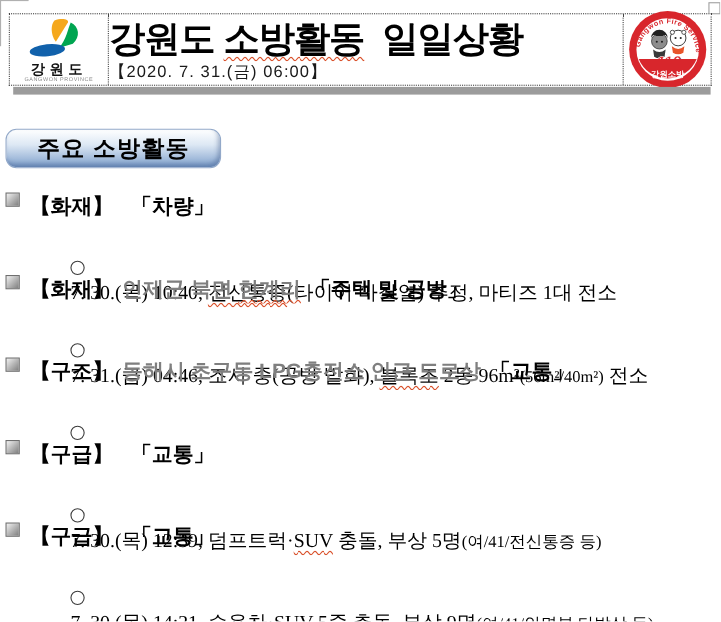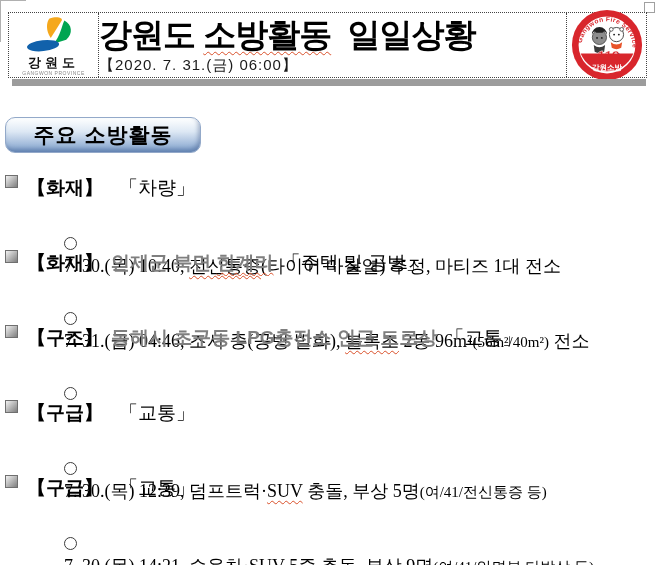--- a/index.html
+++ b/index.html
@@ -51,21 +51,21 @@
   .incident-header {
     display:flex; align-items:flex-start; padding:7px 0 0 5px; white-space:pre; overflow:hidden;
   }
   .bullet-square {
     flex:none; width:13px; height:13px; margin-right:9px;
     background:linear-gradient(135deg,#f2f2f2 0%,#bdbdbd 45%,#7e7e7e 100%);
     border:1px solid #6f6f6f; box-sizing:border-box;
   }
   .incident-category { font-size:19px; font-weight:bold; color:#000; }
   .incident-location { font-size:19px; font-weight:bold; color:#7f7f7f; }
-  .incident-subject  { font-size:19px; font-weight:normal; color:#000; }
+  .incident-subject  { font-size:19px; font-weight:bold; color:#000; }
   .incident-header .gap { display:inline-block; width:8px; }
   .incident-detail {
     margin-top:11px; padding-left:28px; white-space:pre; overflow:hidden;
     font-family:"Liberation Serif", serif; font-size:18px; color:#000;
   }
   .bullet-circle {
     display:inline-block; width:11px; height:11px; margin-right:11px;
     border:1.5px solid #3c3c3c; border-radius:50%; background:#fff; vertical-align:-1px;
   }
   .seg { white-space:pre; }

